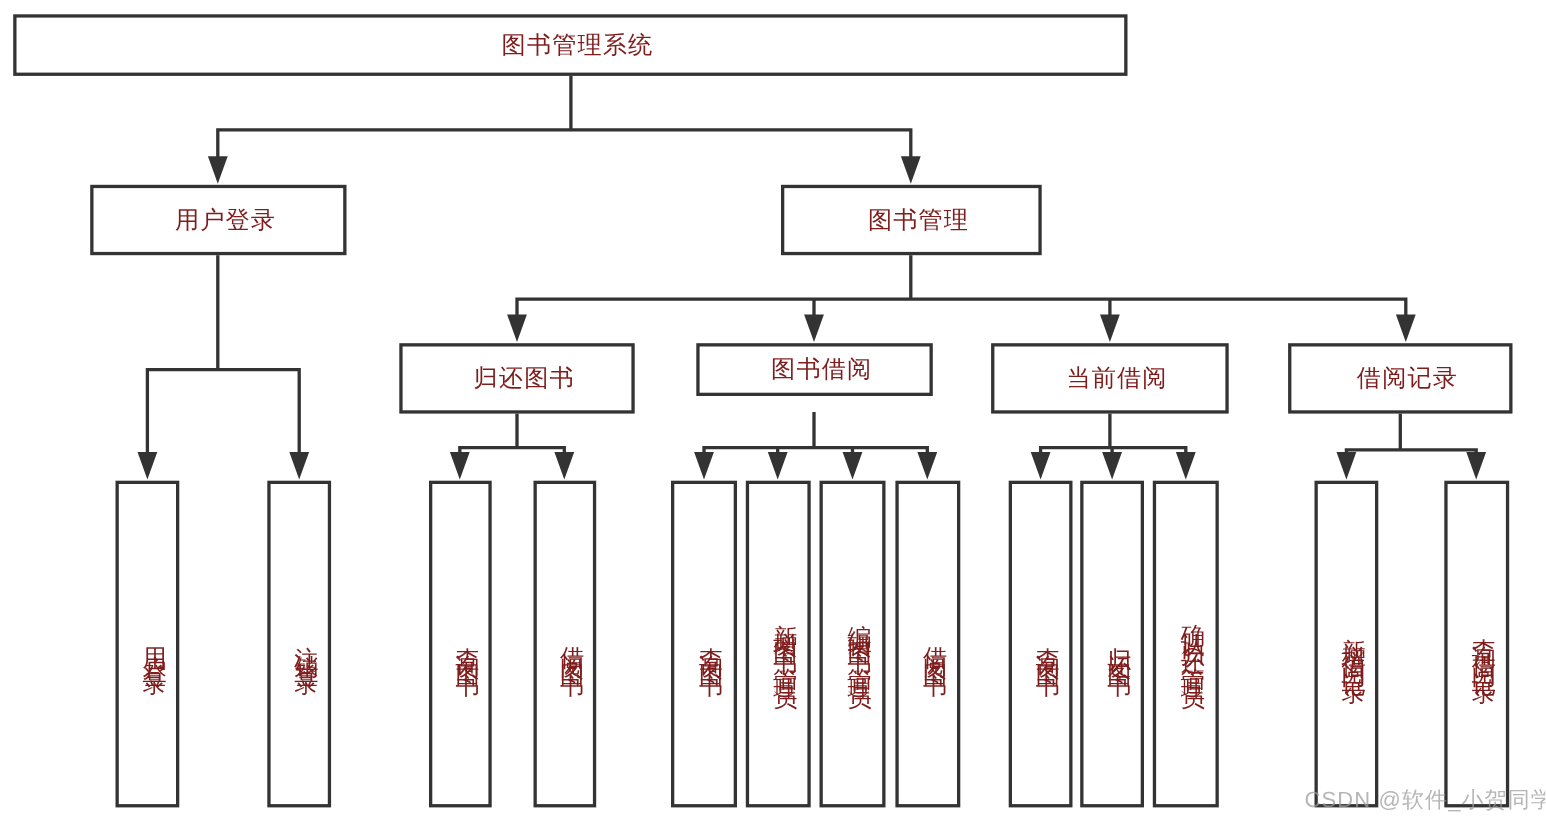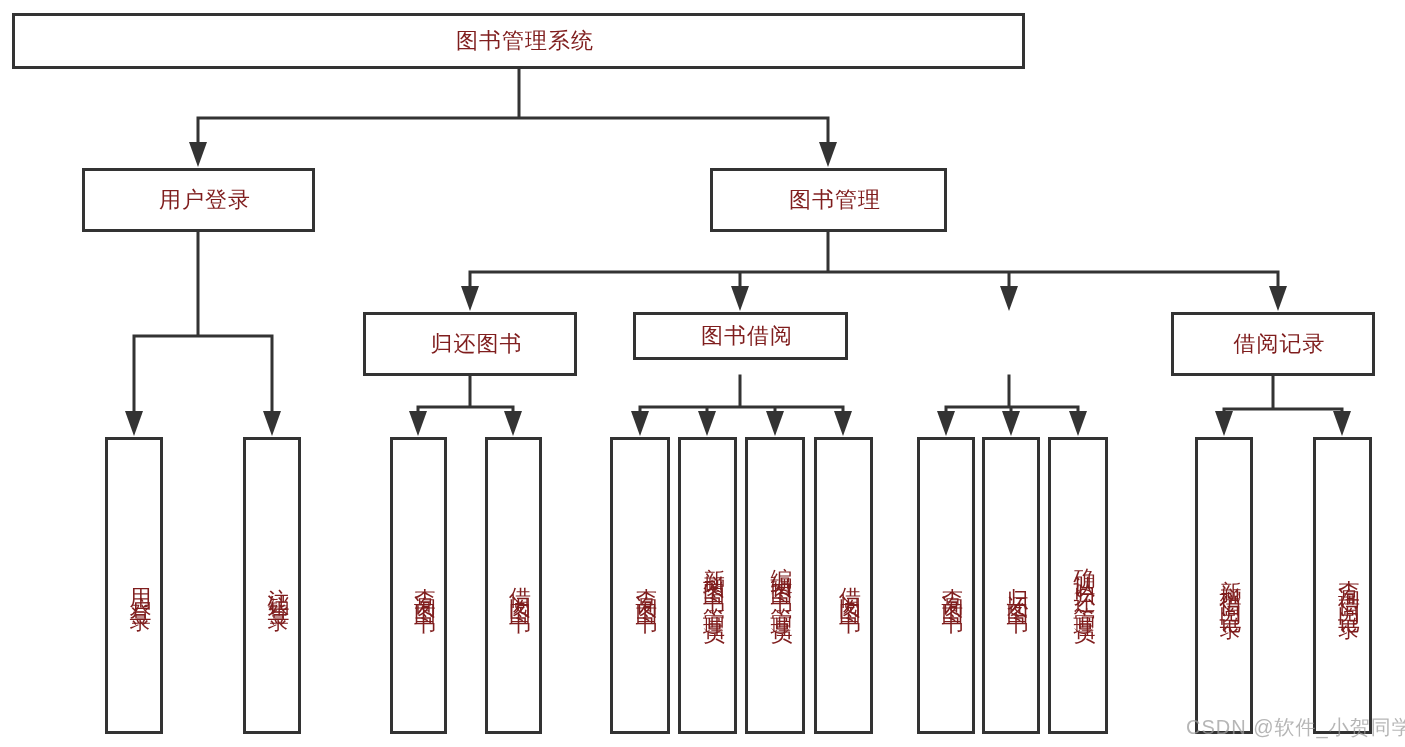--- a/index.html
+++ b/index.html
@@ -139,20 +139,23 @@
   <div class="node n-l2b">
     <span>图书管理</span>
   </div>
 
   <div class="node n-l3a">
     <span>归还图书</span>
   </div>
   <div class="node n-l3b">
     <span>图书借阅</span>
   </div>
+  <div class="node n-l3c">
+    <span>当前借阅</span>
+  </div>
   <div class="node n-l3d">
     <span>借阅记录</span>
   </div>
 
   <div class="node leaf lf1">
     <span>用户登录</span>
   </div>
   <div class="node leaf lf2">
     <span>注销登录</span>
   </div>

